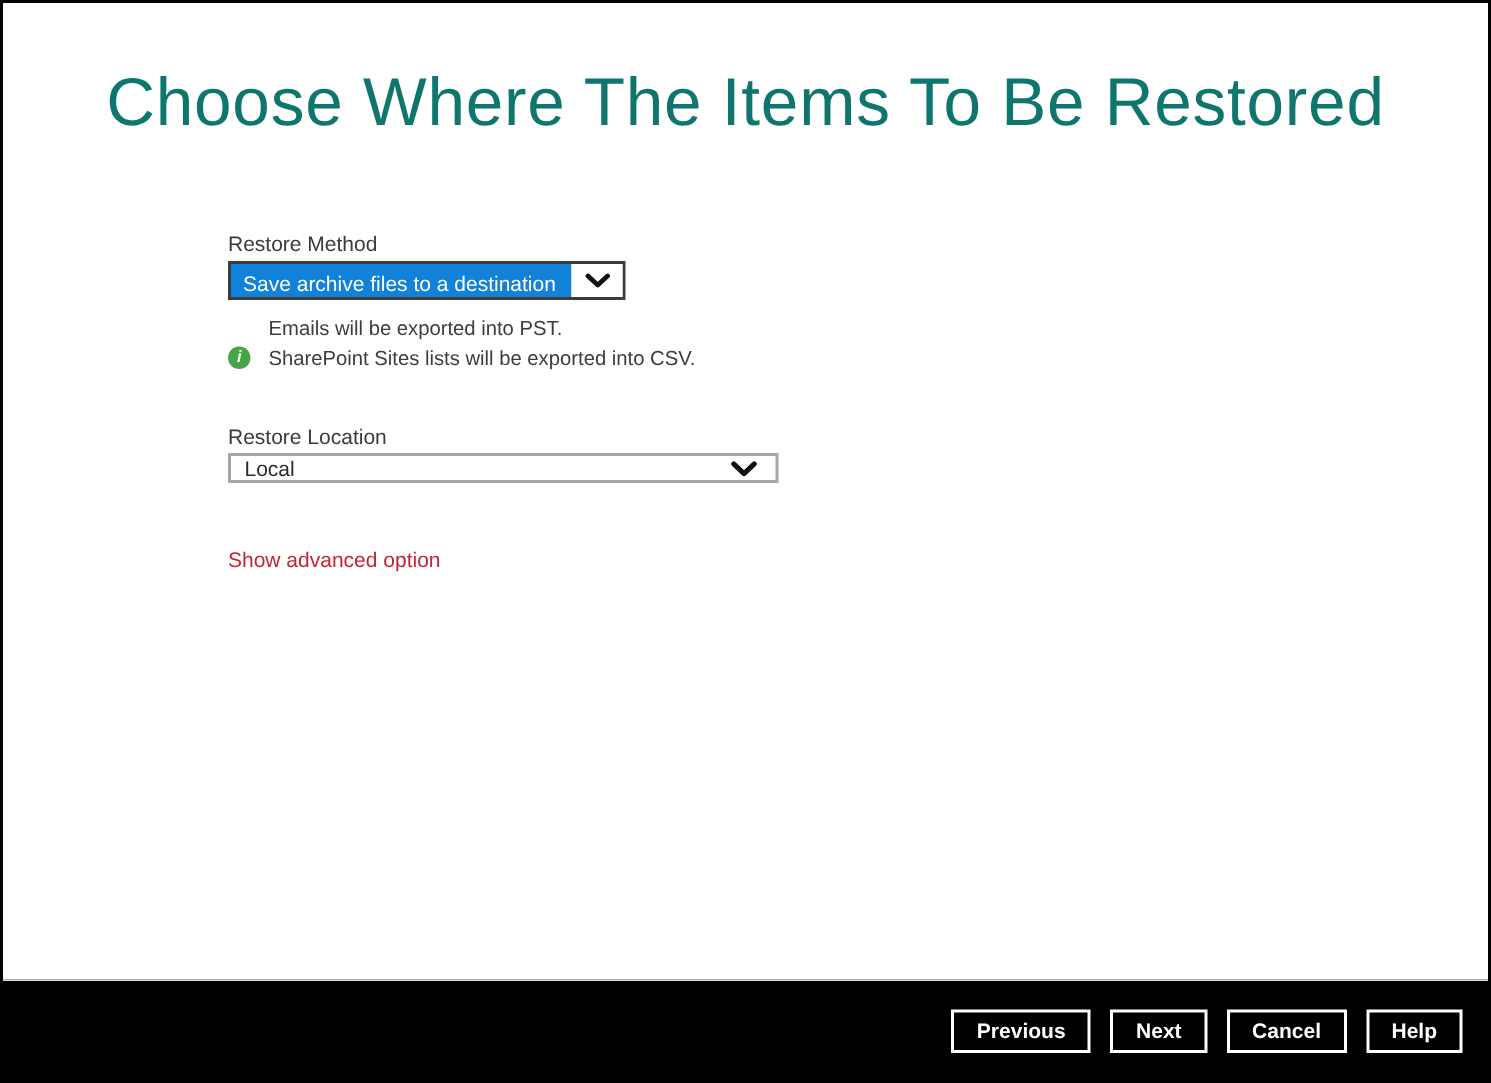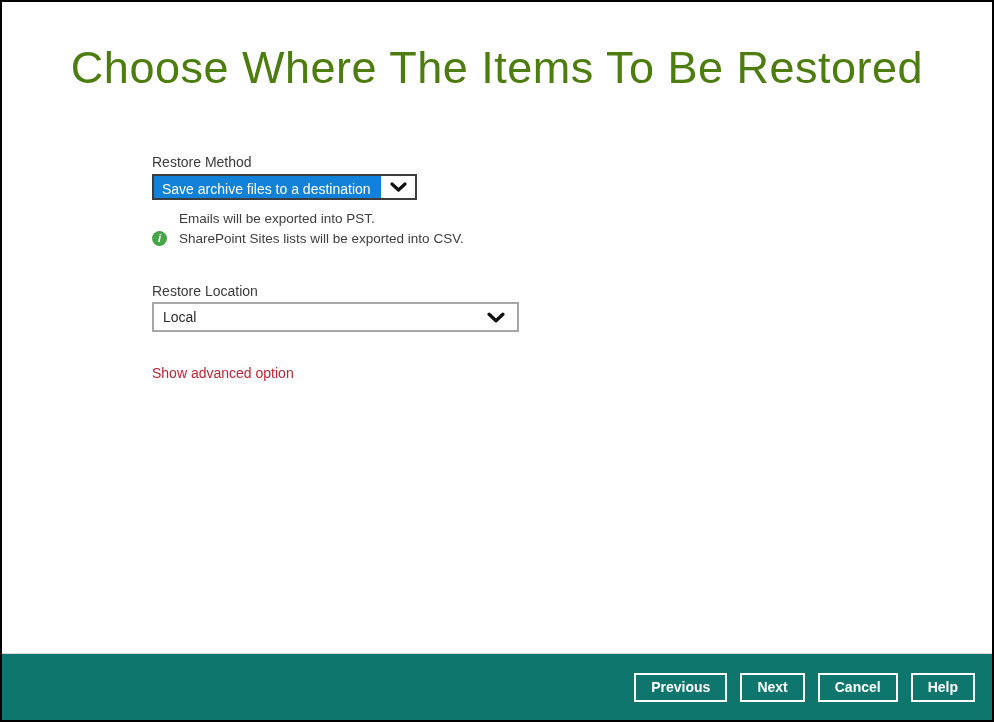--- a/index.html
+++ b/index.html
@@ -16,21 +16,21 @@
   }
 
   .title {
     position: absolute;
     top: 40px;
     left: 0;
     width: 100%;
     text-align: center;
     font-size: 45px;
     font-weight: 300;
-    color: #4d7c0f;
+    color: #0f766e;
     letter-spacing: 0.5px;
     white-space: nowrap;
   }
 
   .field-label {
     position: absolute;
     left: 150px;
     font-size: 14px;
     color: #3b3b3b;
   }
@@ -92,21 +92,21 @@
     font-size: 13.5px;
     color: #3d3d3d;
     line-height: 20px;
   }
 
   .select-white {
     position: absolute;
     left: 150px;
     top: 300px;
     width: 367px;
-    height: 30px;
+    height: 20px;
     border: 2px solid #a6a6a6;
     background: #ffffff;
     display: flex;
     align-items: center;
     cursor: pointer;
   }
   .select-white .value {
     flex: 1;
     padding-left: 9px;
     font-size: 14px;
@@ -128,21 +128,21 @@
     cursor: pointer;
     text-decoration: none;
   }
 
   .footer {
     position: absolute;
     left: 0;
     right: 0;
     bottom: 0;
     height: 67px;
-    background: #0f766e;
+    background: #000000;
     border-top: 1px solid #dcdcdd;
     display: flex;
     align-items: center;
     justify-content: flex-end;
     gap: 13px;
     padding-right: 17px;
   }
   .footer button {
     height: 29px;
     padding: 0 15px;

